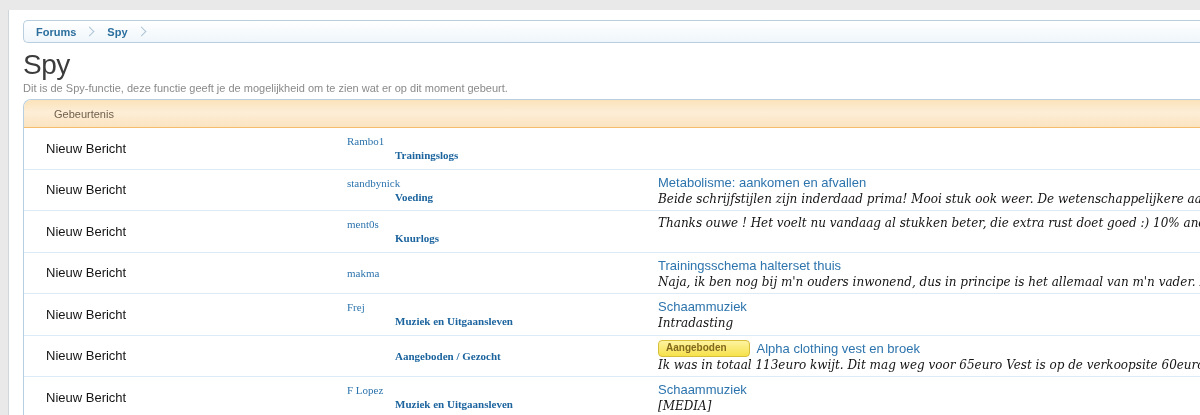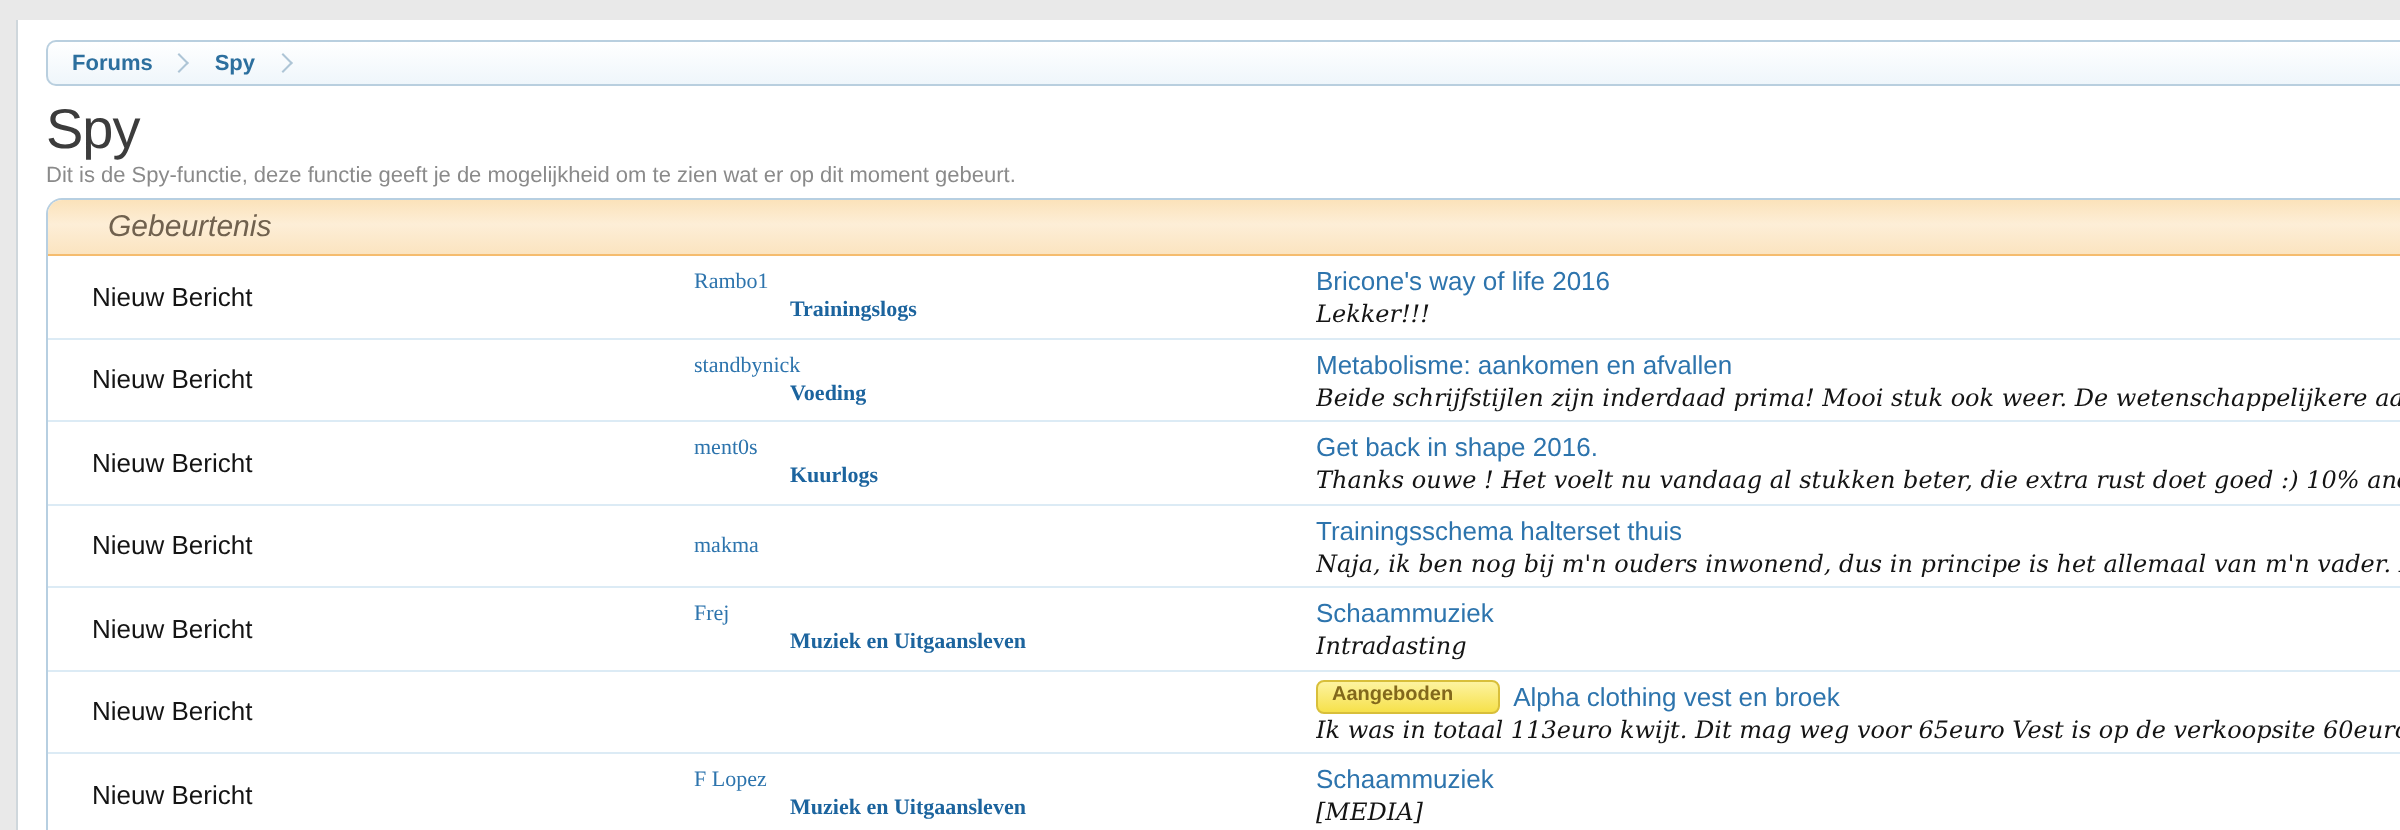--- a/index.html
+++ b/index.html
@@ -50,21 +50,21 @@
     overflow:hidden;
     height:420px;
     background:#fff;
   }
   .thead {
     display:grid; grid-template-columns:323px 311px 1fr;
     height:28px; align-items:center;
     background:linear-gradient(180deg,#fbe2ba,#fdeed7 45%,#fbe4c0);
     border-bottom:1px solid #f5bc6e;
   }
-  .th { font-size:15px; color:#70614e;font-style:italic; }
+  .th { font-size:11px; color:#70614e; }
   .th-event { padding-left:30px; }
   .th-who   { padding-left:11px; }
 
   .row {
     display:grid; grid-template-columns:323px 311px 1fr;
     height:41.5px;
     border-bottom:1px solid #dcebf5;
     background:#fff;
   }
   .cell-event { display:flex; align-items:center; padding-left:22px; font-size:13px; color:#141414; }
@@ -113,27 +113,20 @@
     </div>
     <div id="table-body">
   <div class="row">
     <div class="cell-event">
             <span>Nieuw Bericht</span>
           </div>
     <div class="cell-who">
       <a>Rambo1</a>
       <a class="forum">Trainingslogs</a>
     </div>
-    <div class="cell-thread">
-      <div class="title-line">
-
-        <a class="title">Bricone's way of life 2016</a>
-      </div>
-      <div class="snippet">Lekker!!!</div>
-    </div>
   </div>
 
   <div class="row">
     <div class="cell-event">
             <span>Nieuw Bericht</span>
           </div>
     <div class="cell-who">
       <a>standbynick</a>
       <a class="forum">Voeding</a>
     </div>
@@ -148,24 +141,20 @@
 
   <div class="row">
     <div class="cell-event">
             <span>Nieuw Bericht</span>
           </div>
     <div class="cell-who">
       <a>ment0s</a>
       <a class="forum">Kuurlogs</a>
     </div>
     <div class="cell-thread">
-      <div class="title-line">
-
-        <a class="title">Get back in shape 2016.</a>
-      </div>
       <div class="snippet">Thanks ouwe ! Het voelt nu vandaag al stukken beter, die extra rust doet goed :) 10% and above club here i come! Hoop dat ik een...</div>
     </div>
   </div>
 
   <div class="row">
     <div class="cell-event">
             <span>Nieuw Bericht</span>
           </div>
     <div class="cell-who">
       <a>makma</a>
@@ -194,20 +183,21 @@
       </div>
       <div class="snippet">Intradasting</div>
     </div>
   </div>
 
   <div class="row">
     <div class="cell-event">
             <span>Nieuw Bericht</span>
           </div>
     <div class="cell-who">
+      <a class="forum">Aangeboden / Gezocht</a>
     </div>
     <div class="cell-thread">
       <div class="title-line">
         <span class="badge">Aangeboden</span>
         <a class="title">Alpha clothing vest en broek</a>
       </div>
       <div class="snippet">Ik was in totaal 113euro kwijt. Dit mag weg voor 65euro Vest is op de verkoopsite 60euro Broek is op de verkooptsite 50,80euro Ze...</div>
     </div>
   </div>
 

